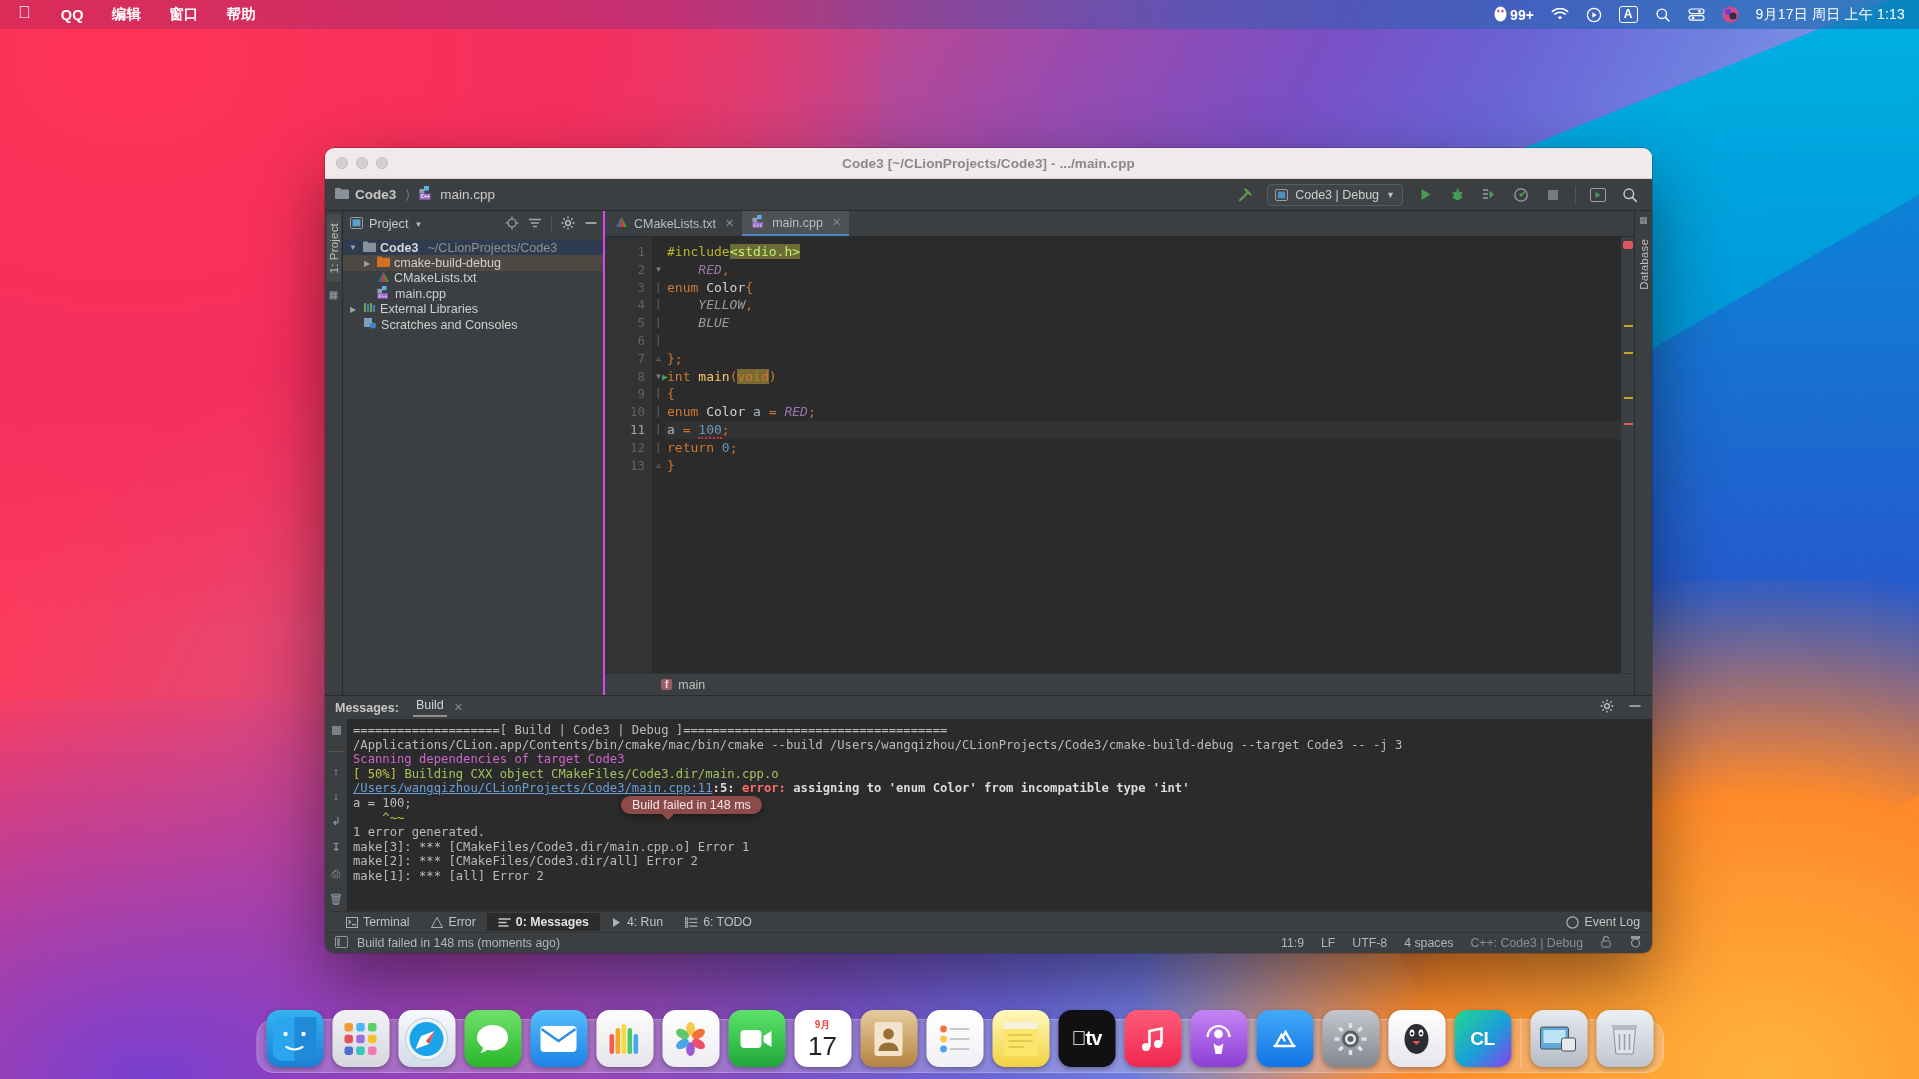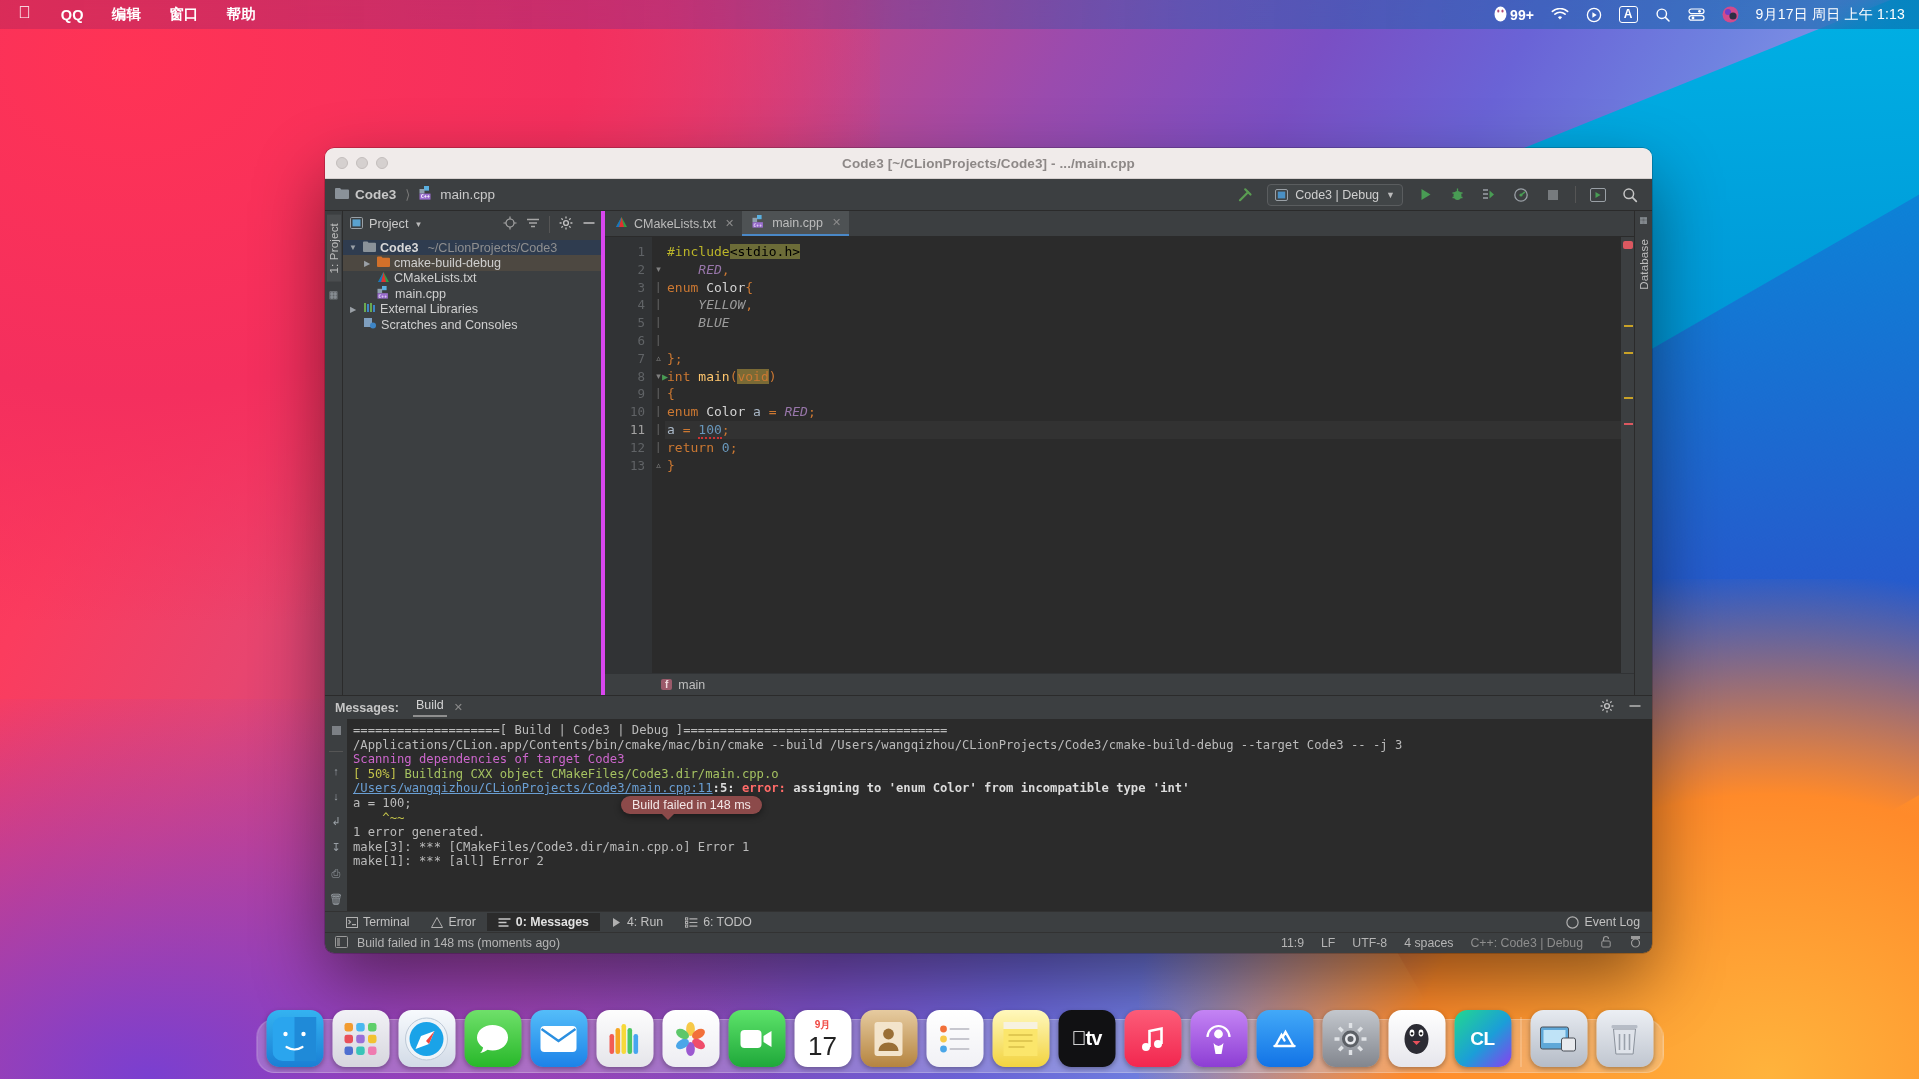--- a/index.html
+++ b/index.html
@@ -113,21 +113,21 @@
     flex:none; padding-top:4px;
   }
   .vtab {
     writing-mode:vertical-rl; transform:rotate(180deg);
     font-size:11.5px; color:#bdbdbd; padding:8px 1px; letter-spacing:.2px;
     background:#4a4d4f;
   }
   .vicon { font-size:10px; color:#9aa0a6; margin-top:7px;}
 
   
-  #projectpanel { width:262px; background:#3c3f41; display:flex; flex-direction:column; flex:none; border-right:4px solid #d946ef; }
+  #projectpanel { width:262px; background:#3c3f41; display:flex; flex-direction:column; flex:none; border-right:2px solid #d946ef; }
   #pp-head { height:26px; display:flex; align-items:center; padding:0 5px 0 7px; gap:6px; font-size:12.5px; color:#c9c9c9; }
   #pp-head .ttl { font-size:12.7px; }
   #pp-head .hr-ico { margin-left:auto; display:flex; align-items:center; gap:9px; color:#a6a6a6; }
   #pp-tree { flex:1; background:#3c3f41; padding-top:3px; font-size:12.6px; overflow:hidden;}
   .trow { height:15.4px; display:flex; align-items:center; gap:4px; padding-left:4px; white-space:nowrap; }
   .trow.sel { background:#2f3c4f; }
   .trow.sel2 { background:#4d4841; }
   .tw { width:12px; text-align:center; font-size:8px; color:#9aa0a6; flex:none;}
   .tlabel-b { font-weight:700; color:#d7d7d7; }
   .tpath { color:#8f8f8f; font-weight:400; margin-left:5px;}
@@ -149,21 +149,21 @@
   .fl { height:17.8px; line-height:17.8px; text-align:center;}
   #code {
     flex:1; padding-top:6px; font-family:"DejaVu Sans Mono", monospace;
     font-size:13px; color:#a9b7c6; position:relative; min-width:0; overflow:hidden;
   }
   .cl { height:17.8px; line-height:17.8px; white-space:pre; padding-left:2px;}
   .cl.hl { background:#323232; }
   .kw { color:#cc7832; }
   .fn { color:#ffc66d; }
   .num { color:#6897bb; }
-  .str { color:#000000; }
+  .str { color:#bef264; }
   .mac { color:#bbb529; }
   .enumc { color:#9876aa; font-style:italic;}
   .enumv { color:#9b9b9b; font-style:italic;}
   .hlsel { background:#6c6c38; }
   .hlsel2 { background:#7a6a35; color:#cc7832;}
   .wav { border-bottom:2px dotted #cc3333; }
   #rightgutter {
     width:13px; flex:none; background:#3c3f41; position:relative;
   }
   .mark { position:absolute; right:1px; width:9px; height:2px; }
@@ -625,20 +625,21 @@
       <div id="console">
         <div class="ol hdr">====================[ Build | Code3 | Debug ]====================================</div>
         <div class="ol">/Applications/CLion.app/Contents/bin/cmake/mac/bin/cmake --build /Users/wangqizhou/CLionProjects/Code3/cmake-build-debug --target Code3 -- -j 3</div>
         <div class="ol c-pink">Scanning dependencies of target Code3</div>
         <div class="ol"><span class="c-yellow">[ 50%]</span> <span class="c-green">Building CXX object CMakeFiles/Code3.dir/main.cpp.o</span></div>
         <div class="ol"><span class="c-link">/Users/wangqizhou/CLionProjects/Code3/main.cpp:11</span><span class="c-white">:5:</span> <span class="c-red">error:</span> <span class="c-white">assigning to 'enum Color' from incompatible type 'int'</span></div>
         <div class="ol">a = 100;</div>
         <div class="ol c-yellow">    ^~~</div>
         <div class="ol">1 error generated.</div>
         <div class="ol">make[3]: *** [CMakeFiles/Code3.dir/main.cpp.o] Error 1</div>
+        <div class="ol">make[2]: *** [CMakeFiles/Code3.dir/all] Error 2</div>
         <div class="ol">make[1]: *** [all] Error 2</div>
         <div id="tooltip">Build failed in 148 ms</div>
       </div>
     </div>
   </div>
 
   <div id="bottombar">
     <span class="bt">
       <svg width="12" height="11" viewBox="0 0 12 11">
           <rect x="0.5" y="0.5" width="11" height="10" stroke="#b0b0b0" fill="none"></rect>

